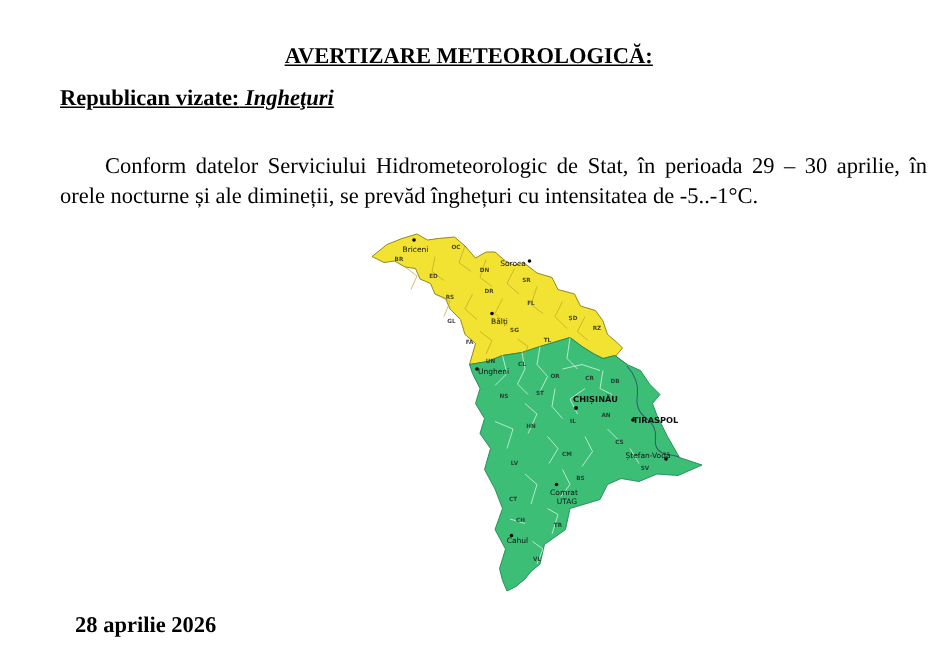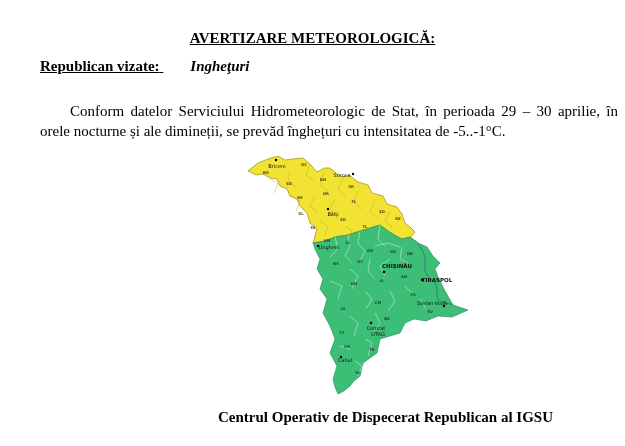--- a/index.html
+++ b/index.html
@@ -9,21 +9,21 @@
   }
   .title{
     position:absolute;top:30px;left:0;width:100%;text-align:center;
     font-size:15px;font-weight:bold;
   }
   .title span{text-decoration:underline;}
   .subtitle{
     position:absolute;top:58px;left:40px;font-size:15px;font-weight:bold;
   }
   .subtitle .lbl{text-decoration:underline;}
-  .subtitle .val{font-style:italic;margin-left:27px;}
+  .subtitle .val{text-decoration:underline;font-style:italic;}
   .para{
     position:absolute;top:101px;left:40px;width:578px;
     font-size:15px;line-height:20px;text-align:justify;text-indent:30px;
   }
   .mapwrap{position:absolute;left:230px;top:151px;width:250px;height:250px;}
   .footer-date{position:absolute;top:409px;left:50px;font-size:15px;font-weight:bold;}
   .footer-org{position:absolute;top:409px;left:218px;font-size:15px;font-weight:bold;}
   .citytext{font-family:"DejaVu Sans",sans-serif;font-size:5px;fill:#111;}
   .citycap{font-family:"DejaVu Sans",sans-serif;font-size:5.5px;font-weight:bold;fill:#111;}
   .dcode{font-family:"DejaVu Sans",sans-serif;font-size:3.8px;font-weight:600;fill:#222;opacity:.8;}
@@ -149,15 +149,15 @@
         <text class="dcode" x="157" y="169" text-anchor="middle">BS</text>
         <text class="dcode" x="113" y="159" text-anchor="middle">LV</text>
         <text class="dcode" x="112" y="183" text-anchor="middle">CT</text>
         <text class="dcode" x="117" y="197" text-anchor="middle">CH</text>
         <text class="dcode" x="142" y="200" text-anchor="middle">TR</text>
         <text class="dcode" x="128" y="223" text-anchor="middle">VL</text>
       </g>
     </svg>
   </div>
 
-  <div class="footer-org">Centrul Operativ de Dispecerat Republican al IGSU</div>
+  <div class="footer-date">28 aprilie 2026</div>
 
 </div>
 
 </body></html>

